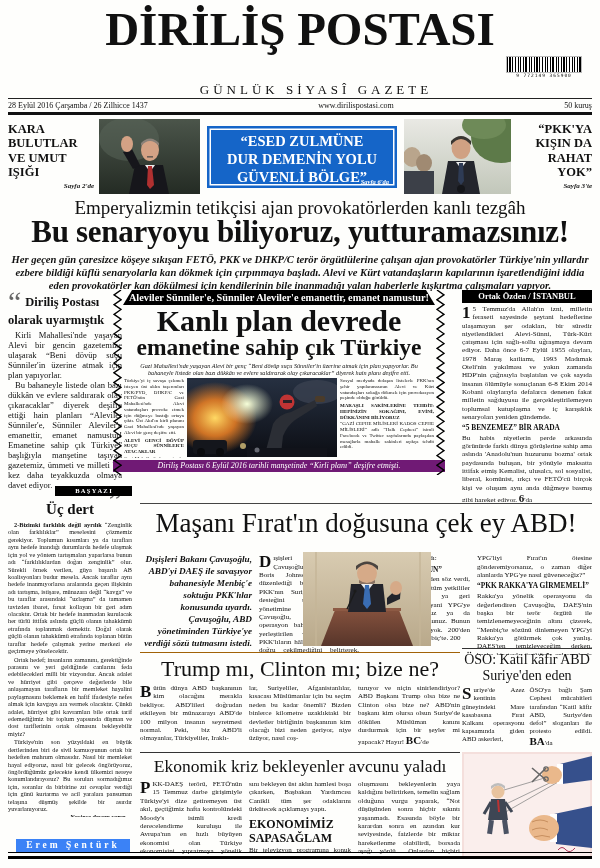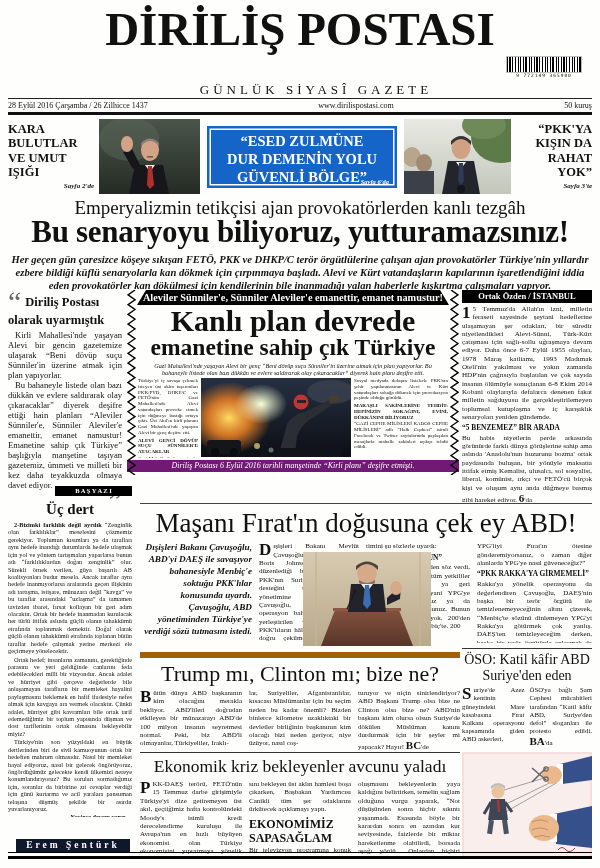--- a/index.html
+++ b/index.html
@@ -34,21 +34,21 @@
 
   
   .warncol{left:8px;top:292px;width:114px;height:210px;}
   .warncol .qo{font-size:30px;color:#666;line-height:0.4;display:inline-block;vertical-align:-6px;}
   .warncol .ttl{font-weight:bold;font-size:12.5px;line-height:1.1;display:inline;}
   .warncol .bd{font-size:8.6px;line-height:1.16;margin-top:3px;}
   .warncol .bd p{margin:0;text-indent:7px;}
   .warncol .qc{font-size:30px;color:#666;text-align:right;line-height:0.3;margin-top:4px;}
 
   
-  .kanli{left:127px;top:290px;width:332px;height:185px;}
+  .kanli{left:113px;top:290px;width:332px;height:185px;}
   .zig{position:absolute;top:0;height:100%;width:9px;}
   .zig.r{right:0;transform:scaleX(-1);}
   .kbanner{margin:0 10px;height:15px;background:#000;color:#fff;font-weight:bold;font-size:10.3px;line-height:15px;text-align:center;
            clip-path:polygon(0 100%,9px 0,calc(100% - 9px) 0,100% 100%);}
   .kh1{font-size:30px;font-weight:bold;text-align:center;line-height:1.0;margin-top:1px;}
   .kh2{font-size:23.5px;font-weight:bold;text-align:center;line-height:1.0;}
   .kdeck{font-size:6.2px;font-style:italic;text-align:center;padding:2px 14px 1px;line-height:1.25;}
   .krow{display:flex;gap:3px;padding:0 11px;height:80px;overflow:hidden;}
   .kcol{font-size:5px;line-height:1.15;text-align:justify;}
   .kcol .ksub{font-weight:bold;margin:2px 0 1px;}
@@ -61,34 +61,34 @@
   .dropcap{float:left;font-size:17px;font-weight:bold;line-height:0.85;padding:1px 2px 0 0;}
   .ssub{font-weight:bold;font-size:7.4px;margin:3px 0 1px;}
 
   
   .basyazi{left:8px;top:486px;width:124px;height:370px;}
   .blabel{margin-left:47px;width:77px;height:10px;background:#000;color:#fff;font-size:6.5px;font-weight:bold;text-align:center;line-height:10px;}
   .btitle{font-size:15px;font-weight:bold;text-align:center;margin:5px 0 3px;}
   .bbody{font-size:6.3px;line-height:1.18;text-align:justify;height:296px;overflow:hidden;}
   .bbody p{margin:0 0 1px;text-indent:6px;}
   .signoff{font-size:6.5px;font-style:italic;font-weight:bold;text-align:right;margin-top:1px;}
-  .authorbar{position:absolute;left:8px;right:2px;bottom:4px;height:13px;background:#0f172a;color:#fff;font-weight:bold;font-size:9.5px;
+  .authorbar{position:absolute;left:8px;right:2px;bottom:4px;height:13px;background:#3b82f6;color:#fff;font-weight:bold;font-size:9.5px;
              letter-spacing:3px;text-align:center;line-height:13px;}
 
   
   .masani{left:140px;top:503px;width:452px;}
   .mrule{position:absolute;left:0;right:0;top:0;height:1px;background:#444;}
   .mhead{font-size:27px;text-align:center;line-height:1.2;margin-top:4px;}
-  .mrow{display:flex;gap:7px;margin-top:3px;height:101px;overflow:hidden;}
+  .mrow{display:flex;gap:7px;margin-top:15px;height:101px;overflow:hidden;}
   .mintro{width:112px;font-size:9.2px;font-weight:bold;font-style:italic;text-align:right;line-height:1.3;}
   .mcol{font-size:7.1px;line-height:1.18;text-align:justify;}
   .cavphoto{position:absolute;left:163px;top:49px;width:128px;height:94px;z-index:2;}
 
   
-  .trump{left:140px;top:652px;width:320px;border-top:6px solid #a16207;}
+  .trump{left:140px;top:652px;width:320px;border-top:1px solid #a16207;}
   .thead{font-size:22px;text-align:center;margin:3px 0 2px;}
   .tcols{display:flex;gap:7px;height:64px;overflow:hidden;}
   .tcols>div{flex:1;font-size:7px;line-height:1.2;text-align:justify;}
   .inref{font-size:7px;} .inref b{font-size:11px;}
 
   
   .econ{left:140px;top:752px;width:320px;border-top:1px solid #333;}
   .ehead{font-size:17.5px;text-align:center;margin:3px 0 3px;}
   .ecols{display:flex;gap:7px;height:78px;overflow:hidden;}
   .ecols>div{flex:1;font-size:7px;line-height:1.2;text-align:justify;}

